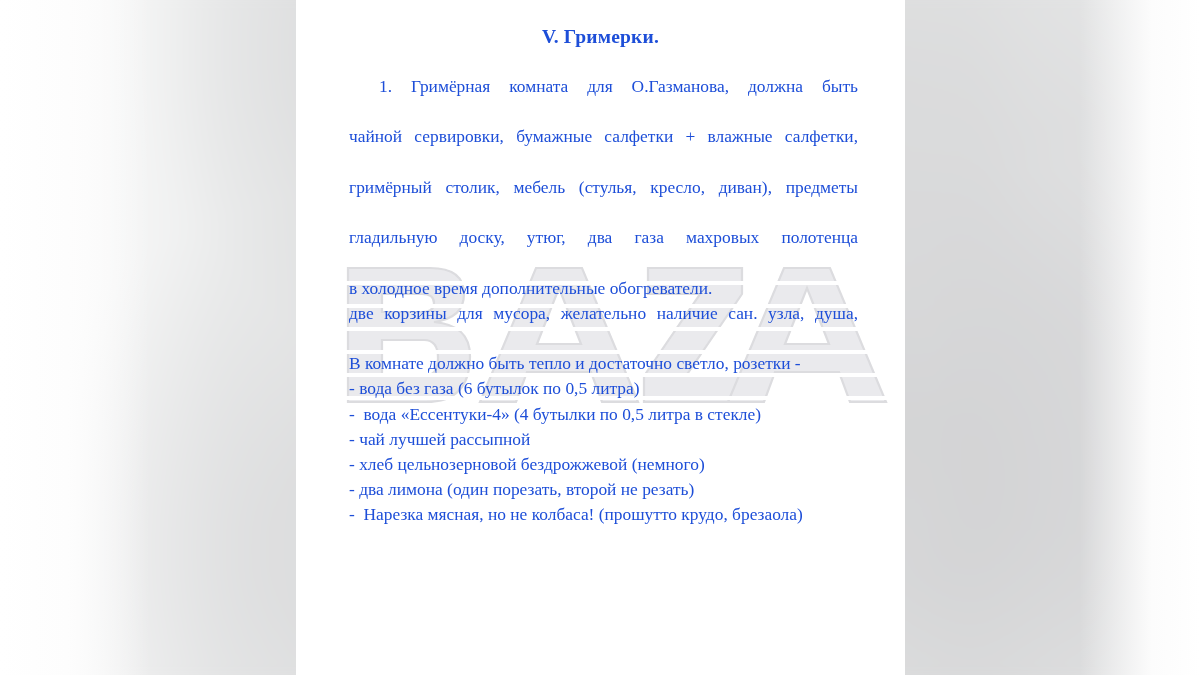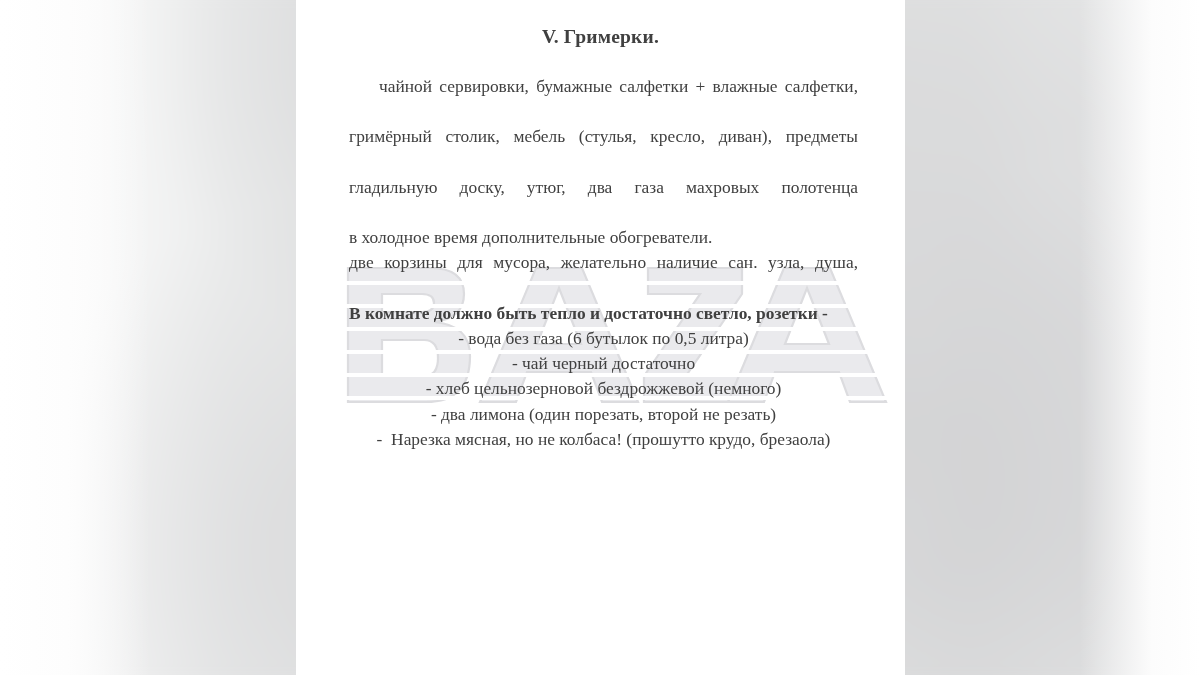--- a/index.html
+++ b/index.html
@@ -76,21 +76,21 @@
   }
   .watermark svg { display: block; width: 100%; height: 100%; }
 
   
   .doc {
     position: absolute;
     left: 0;
     top: 0;
     width: 609px;
     height: 675px;
-    color: #404040;
+    color: #1d4ed8;
   }
 
   .doc-title {
     position: absolute;
     left: 0;
     top: 26px;
     width: 609px;
     text-align: center;
     font-size: 19.5px;
     font-weight: bold;
@@ -125,26 +125,25 @@
     width: 100%;
   }
   .para-justified > .jline.last {
     text-align: left;
   }
   .para-justified > .jline.last::after { content: none; }
 
   .para-plain {
     margin: 0;
     text-align: left;
-    font-weight: bold;
   }
 
   .list-line {
     margin: 0;
-    text-align: center;
+    text-align: left;
     white-space: pre-wrap;
   }
 </style>
 </head>
 <body>
 
 <div id="screen">
 
   <div class="backdrop"></div>
   <div class="backdrop-left"></div>
@@ -185,31 +184,33 @@
       </svg>
     </div>
 
     <div class="doc">
 
       <div class="doc-title">V. Гримерки.</div>
 
       <div class="body-block">
 
         <div class="para-justified">
+          <span class="jline">1. Гримёрная комната для О.Газманова, должна быть</span>
           <span class="jline">чайной сервировки, бумажные салфетки + влажные салфетки,</span>
           <span class="jline">гримёрный столик, мебель (стулья, кресло, диван), предметы</span>
           <span class="jline">гладильную доску, утюг, два газа махровых полотенца</span>
           <span class="jline last">в холодное время дополнительные обогреватели.</span>
           <span class="jline">две корзины для мусора, желательно наличие сан. узла, душа,</span>
         </div>
 
         <p class="para-plain">В комнате должно быть тепло и достаточно светло, розетки -</p>
 
         <p class="list-line">- вода без газа (6 бутылок по 0,5 литра)</p>
-        <p class="list-line">- чай черный достаточно</p>
+        <p class="list-line">-  вода «Ессентуки-4» (4 бутылки по 0,5 литра в стекле)</p>
+        <p class="list-line">- чай лучшей рассыпной</p>
         <p class="list-line">- хлеб цельнозерновой бездрожжевой (немного)</p>
         <p class="list-line">- два лимона (один порезать, второй не резать)</p>
         <p class="list-line">-  Нарезка мясная, но не колбаса! (прошутто крудо, брезаола)</p>
 
       </div>
     </div>
   </div>
 </div>
 
 </body></html>

